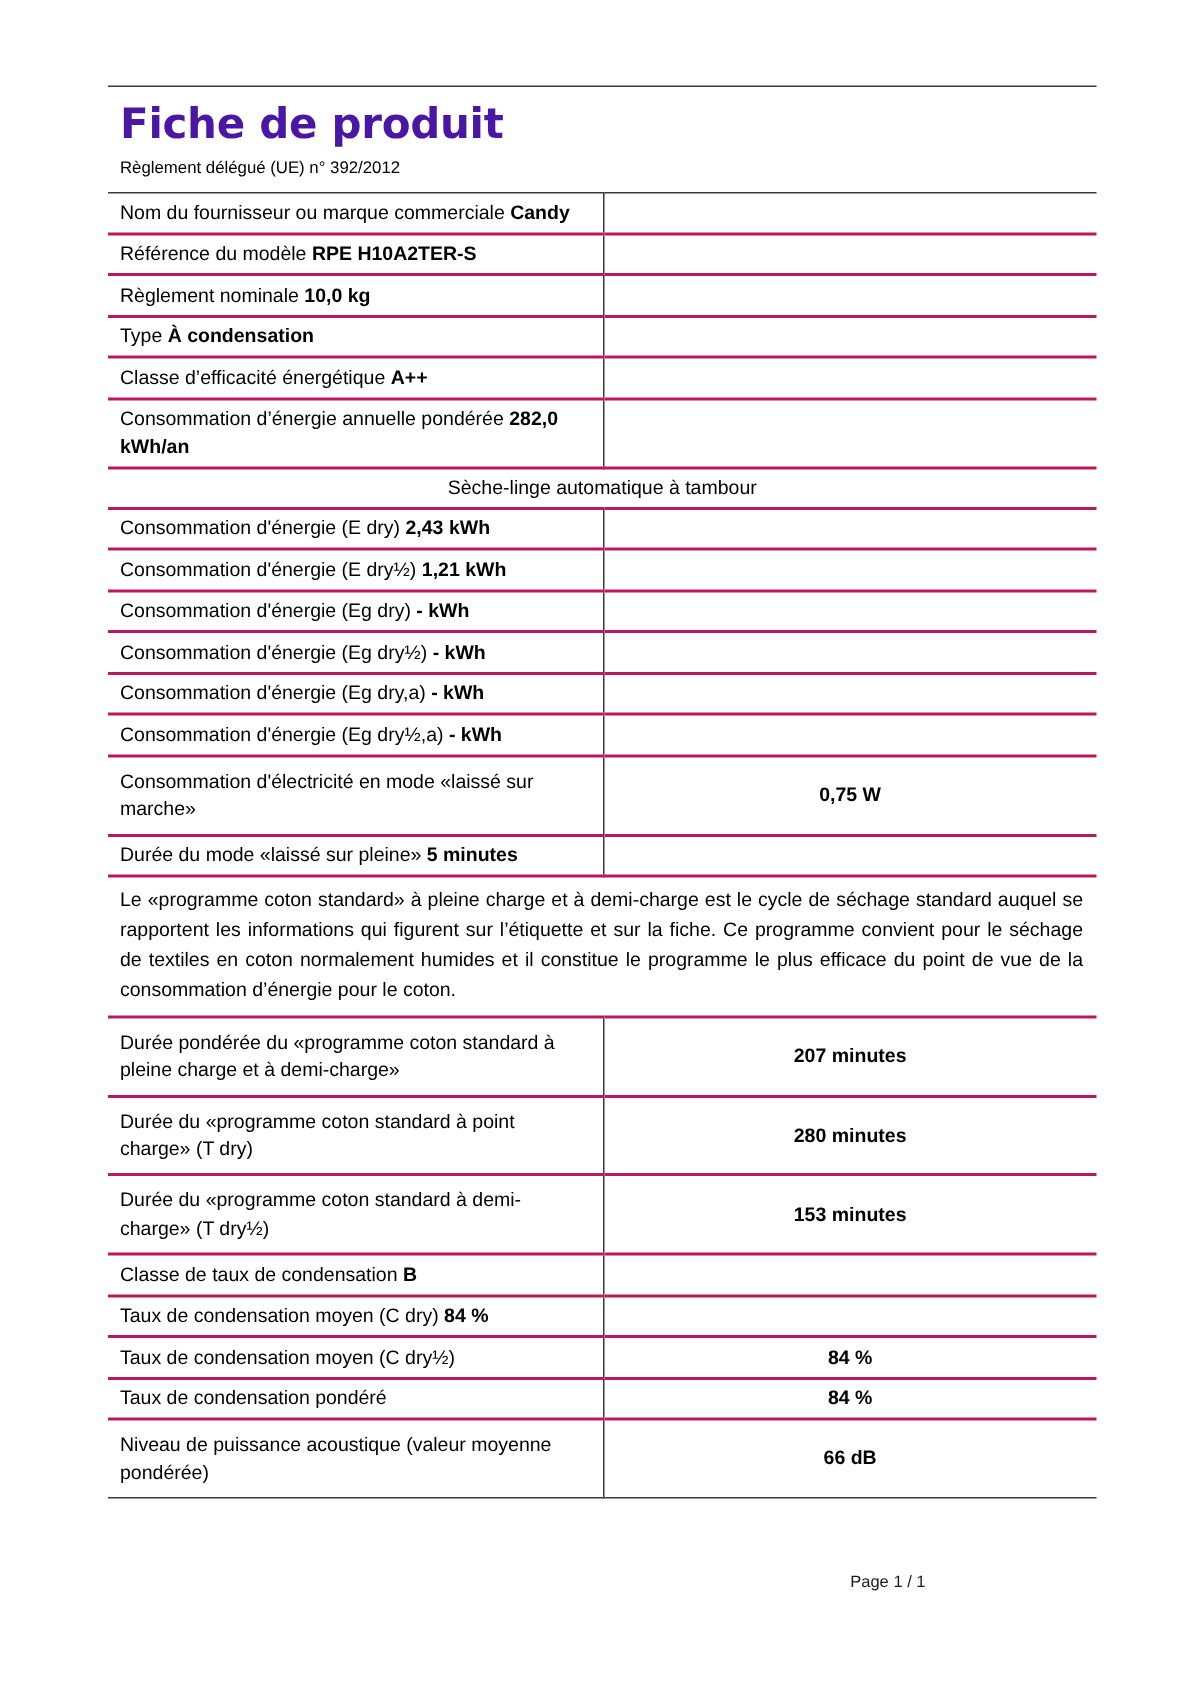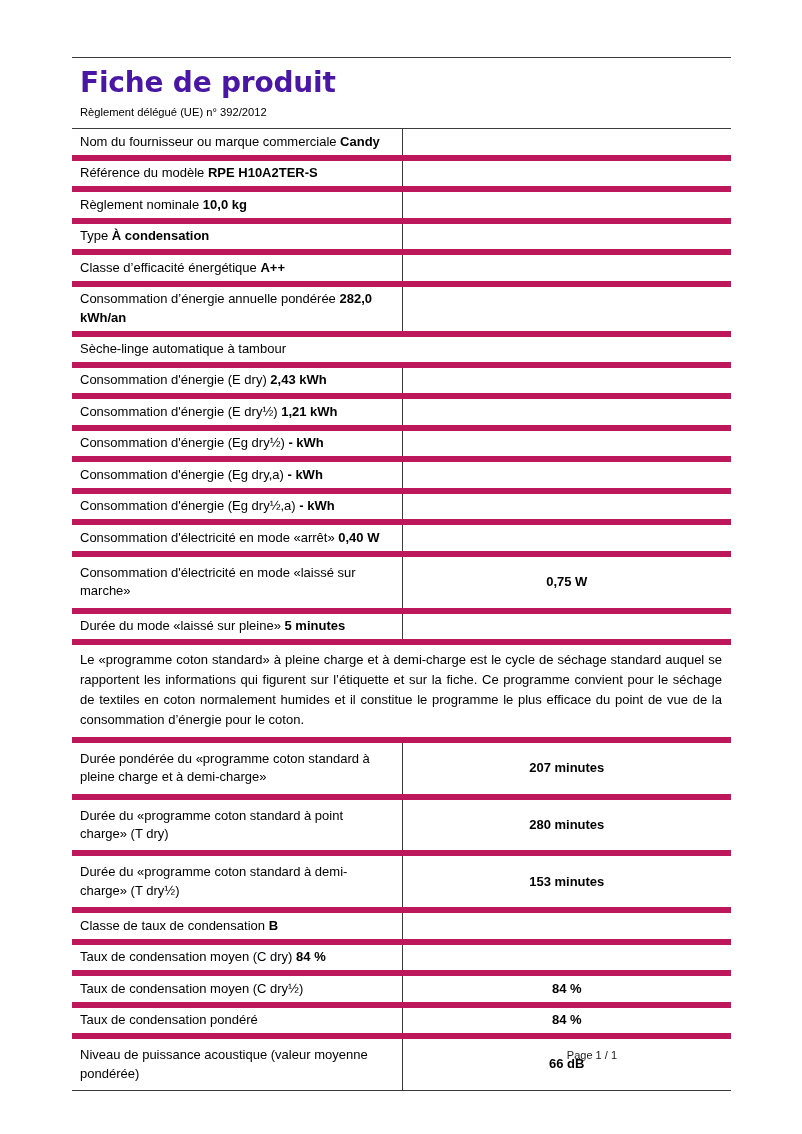--- a/index.html
+++ b/index.html
@@ -54,39 +54,39 @@
     border-collapse: collapse;
     width: 659px;
     table-layout: fixed;
     font-size: 13px;
     line-height: 1.42;
   }
   table.spec col.c-label { width: 330px; }
   table.spec col.c-value { width: 329px; }
 
   table.spec td {
-    border-top: 6px solid #be185d;
+    border-top: 2px solid #be185d;
     border-bottom: 1px solid #9b9b9b;
     vertical-align: middle;
     padding: 3.5px 8px 3.5px 8px;
   }
   table.spec td.label {
     border-right: 1px solid #3a3a3a;
     text-align: left;
   }
   table.spec td.value {
     text-align: center;
     font-weight: bold;
   }
   table.spec tr.first-row td {
     border-top: 1px solid #3a3a3a;
   }
   table.spec td.full {
     border-right: none;
-    text-align: left;
+    text-align: center;
   }
   table.spec td.para {
     border-right: none;
     text-align: justify;
     padding: 5px 9px 6px 8px;
     line-height: 1.55;
   }
   table.spec tr.last-row td {
     border-bottom: 1.2px solid #3a3a3a;
   }
@@ -157,33 +157,33 @@
           </tr>
           <tr>
             <td class="label"><span>Consommation d'énergie (E dry) </span><span class="b">2,43 kWh</span></td>
             <td class="value"></td>
           </tr>
           <tr>
             <td class="label"><span>Consommation d'énergie (E dry½) </span><span class="b">1,21 kWh</span></td>
             <td class="value"></td>
           </tr>
           <tr>
+            <td class="label"><span>Consommation d'énergie (Eg dry) </span><span class="b">- kWh</span></td>
+            <td class="value"></td>
+          </tr>
+          <tr>
             <td class="label"><span>Consommation d'énergie (Eg dry½) </span><span class="b">- kWh</span></td>
             <td class="value"></td>
           </tr>
           <tr>
             <td class="label"><span>Consommation d'énergie (Eg dry,a) </span><span class="b">- kWh</span></td>
             <td class="value"></td>
           </tr>
           <tr>
             <td class="label"><span>Consommation d'énergie (Eg dry½,a) </span><span class="b">- kWh</span></td>
-            <td class="value"></td>
-          </tr>
-          <tr>
-            <td class="label"><span>Consommation d'électricité en mode «arrêt» </span><span class="b">0,40 W</span></td>
             <td class="value"></td>
           </tr>
           <tr>
             <td class="label tall"><span>Consommation d'électricité en mode «laissé sur marche»</span></td>
             <td class="value tall">0,75 W</td>
           </tr>
           <tr>
             <td class="label"><span>Durée du mode «laissé sur pleine» </span><span class="b">5 minutes</span></td>
             <td class="value"></td>
           </tr>

